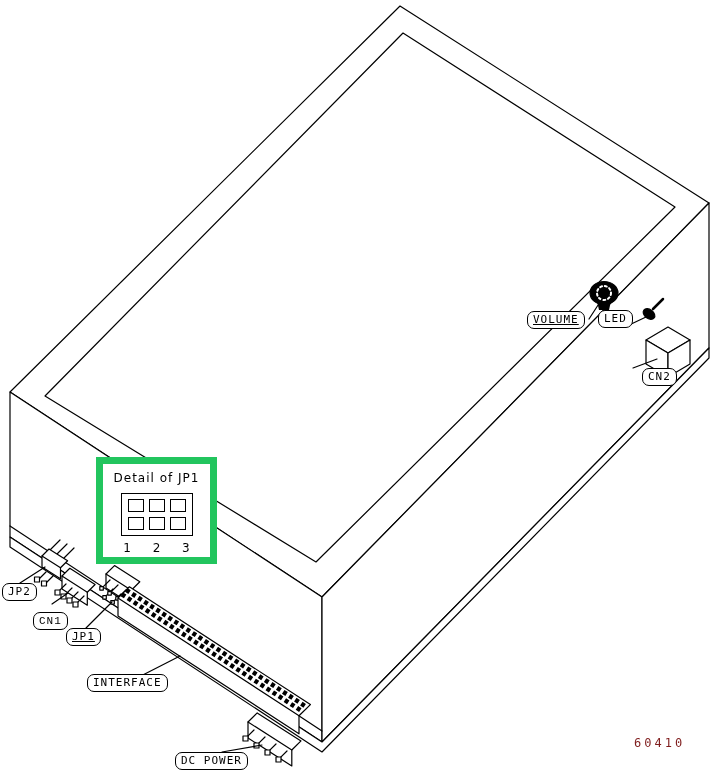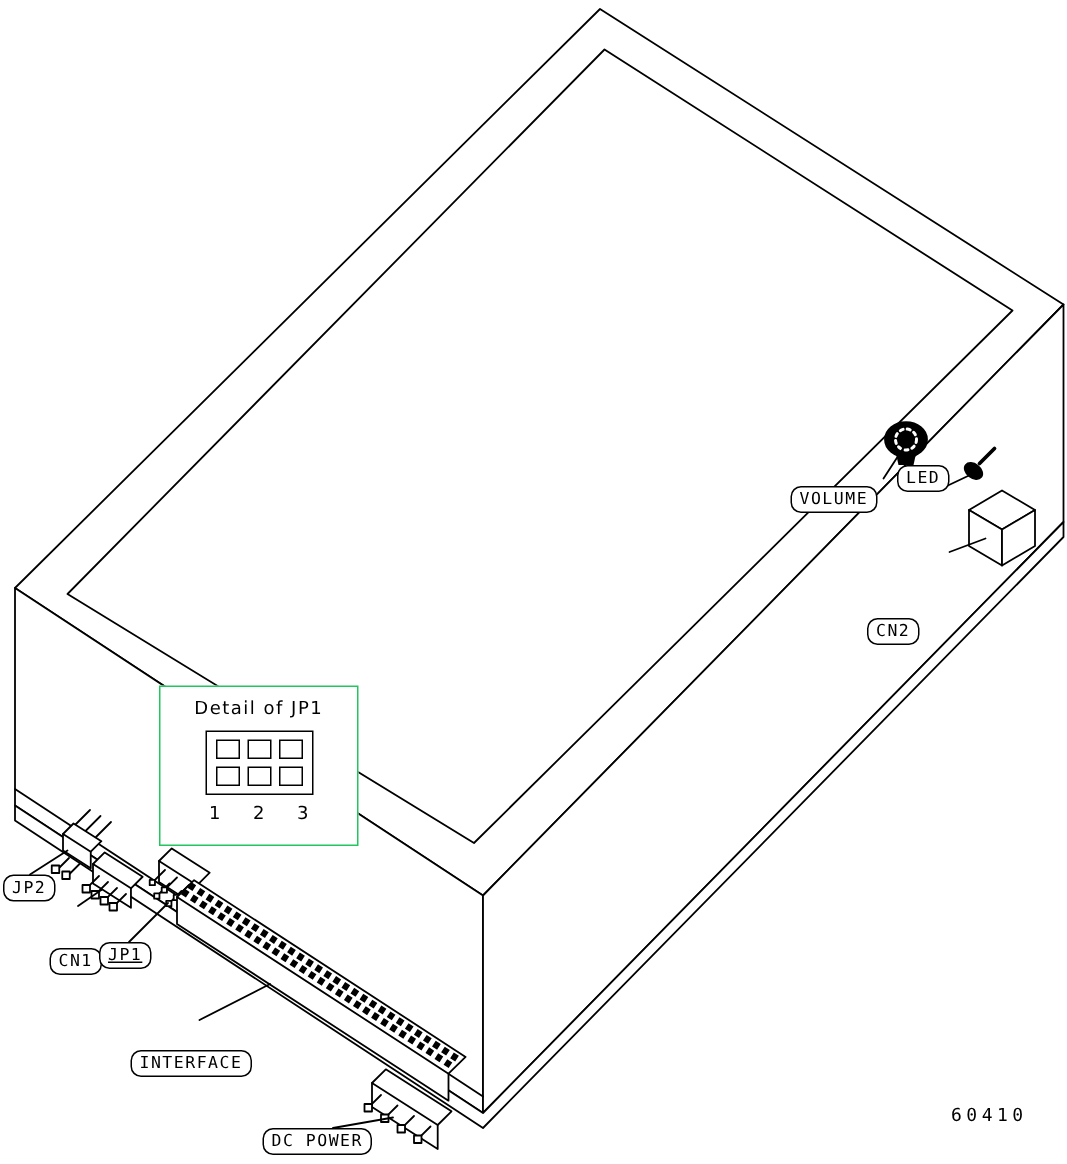--- a/index.html
+++ b/index.html
@@ -21,24 +21,24 @@
     font-family: "DejaVu Sans Mono", monospace;
     font-size: 11px;
     line-height: 14px;
     letter-spacing: 1px;
     color: #000000;
     white-space: nowrap;
     z-index: 3;
   }
   .inset {
     position: absolute;
-    left: 106px; top: 457px;
-    width: 133px; height: 107px;
-    background: #ffffff;
-    border: 1px solid #22c55e;
+    left: 96px; top: 457px;
+    width: 121px; height: 107px;
+    background: #ffffff;
+    border: 7px solid #22c55e;
     box-sizing: border-box;
     z-index: 2;
   }
   .inset-title {
     margin-top: 7px;
     text-align: center;
     font-size: 12px;
     letter-spacing: 1px;
     color: #000000;
   }
@@ -66,21 +66,21 @@
     justify-content: space-around;
     font-size: 12px;
     color: #000000;
   }
   .fig-number {
     position: absolute;
     left: 634px; top: 736px;
     font-family: "DejaVu Sans Mono", monospace;
     font-size: 12px;
     letter-spacing: 3px;
-    color: #000000;
+    color: #7f1d1d;
     z-index: 3;
   }
 </style>
 </head>
 <body>
 
 <div class="stage">
 
   <svg width="711" height="776" viewBox="0 0 711 776">
     <g stroke="#000000" fill="none" stroke-width="1.2" stroke-linejoin="round" stroke-linecap="round">
@@ -196,24 +196,24 @@
       <span class="pin-square"></span>
       <span class="pin-square"></span>
     </div>
     <div class="inset-pin-numbers">
       <span>1</span>
       <span>2</span>
       <span>3</span>
     </div>
   </div>
 
-  <div class="callout" style="left:527px; top:324px;">VOLUME</div>
+  <div class="callout" style="left:527px; top:311px;text-decoration:underline;">VOLUME</div>
   <div class="callout" style="left:598px; top:310px;">LED</div>
-  <div class="callout" style="left:578px; top:368px;margin-top:44px;">CN2</div>
+  <div class="callout" style="left:642px; top:368px;">CN2</div>
   <div class="callout" style="left:2px;   top:583px;text-align:center;">JP2</div>
-  <div class="callout" style="left:33px;  top:632px;">CN1</div>
+  <div class="callout" style="left:33px;  top:612px;font-family:Liberation Mono, monospace;">CN1</div>
   <div class="callout" style="left:66px;  top:628px;text-decoration:underline;">JP1</div>
-  <div class="callout" style="left:87px;  top:700px;text-align:center;">INTERFACE</div>
+  <div class="callout" style="left:87px;  top:674px;text-align:center;">INTERFACE</div>
   <div class="callout" style="left:175px; top:752px;text-align:center;">DC POWER</div>
 
   <div class="fig-number">60410</div>
 
 </div>
 
 </body></html>

